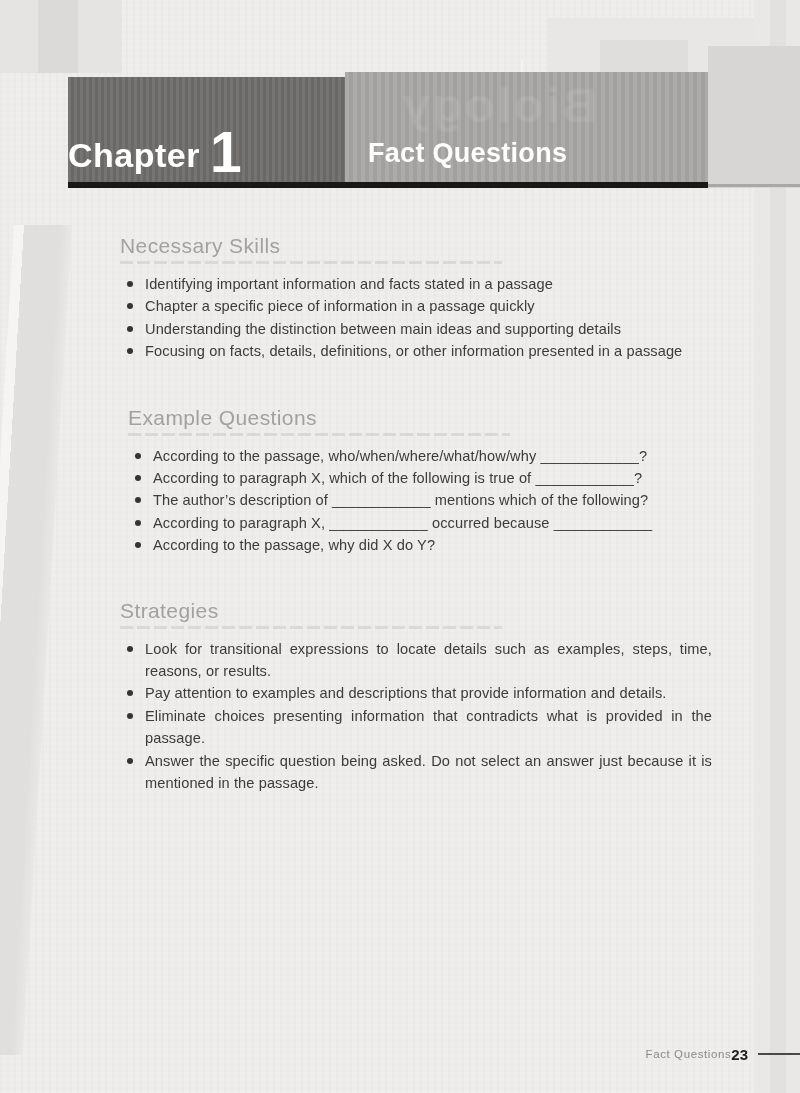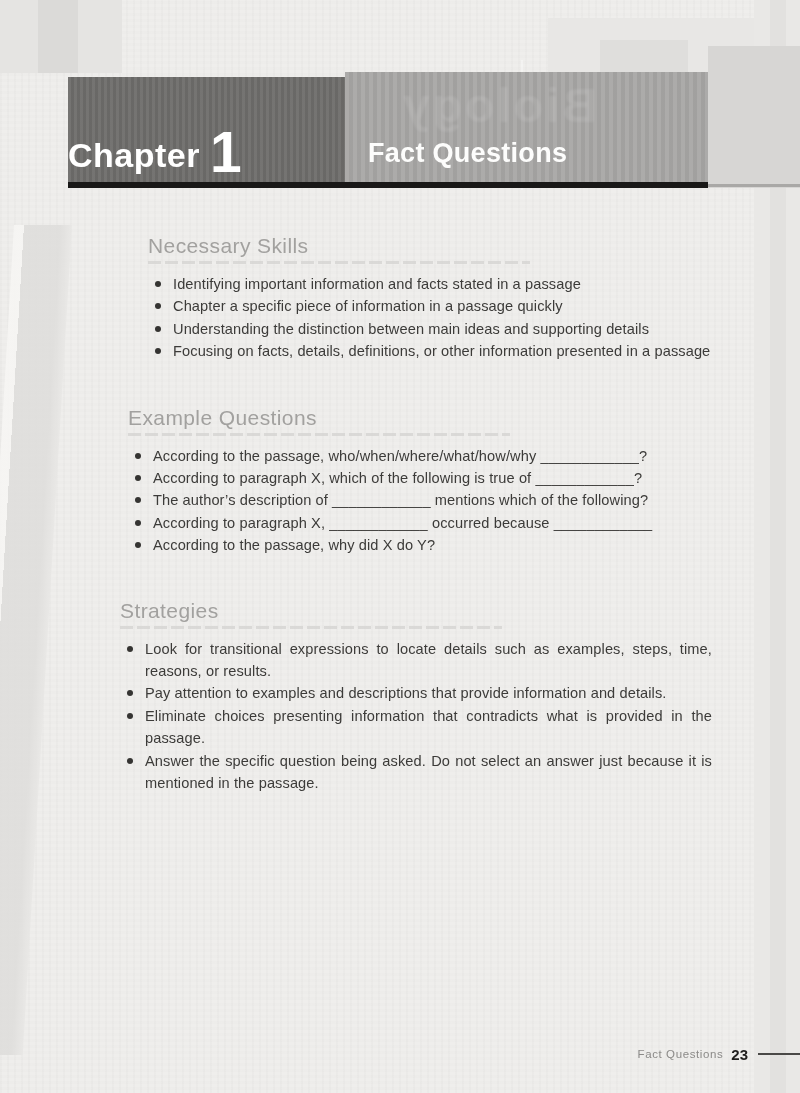--- a/index.html
+++ b/index.html
@@ -78,31 +78,31 @@
   .bullets{margin-top:9px;}
   .bullet-row{position:relative;padding-left:25px;}
   .dot{
     position:absolute;left:7px;top:8px;width:6px;height:6px;border-radius:50%;
     background:#353432;
   }
   .bullet-text{
     font-size:14.6px;line-height:22.4px;color:#3c3b39;letter-spacing:.1px;
   }
   .justify .bullet-text{text-align:justify;}
-  .sec1{margin-top:45px;margin-left:28px;}
+  .sec1{margin-top:45px;}
   .sec2{margin-top:42px;margin-left:8px;}
   .sec3{margin-top:41px;}
 
   
   .footer{
     position:absolute;right:0;top:1044px;z-index:2;height:20px;
     display:flex;align-items:center;
   }
   .footer-label{font-size:11.5px;color:#8b8a88;letter-spacing:.6px;}
-  .footer-num{font-size:15px;font-weight:bold;color:#1f1e1d;margin-left:8px;}
+  .footer-num{font-size:15px;font-weight:bold;color:#1f1e1d;margin-left:0;}
   .footer-line{width:42px;height:2px;background:#4a4947;margin-left:10px;margin-right:0;}
 </style>
 </head>
 <body>
 
 <div class="texture"></div>
 <div class="artifact art-topleft"></div>
 <div class="artifact art-topleft-band"></div>
 <div class="artifact art-topright-band"></div>
 <div class="artifact art-topright-box"></div>

